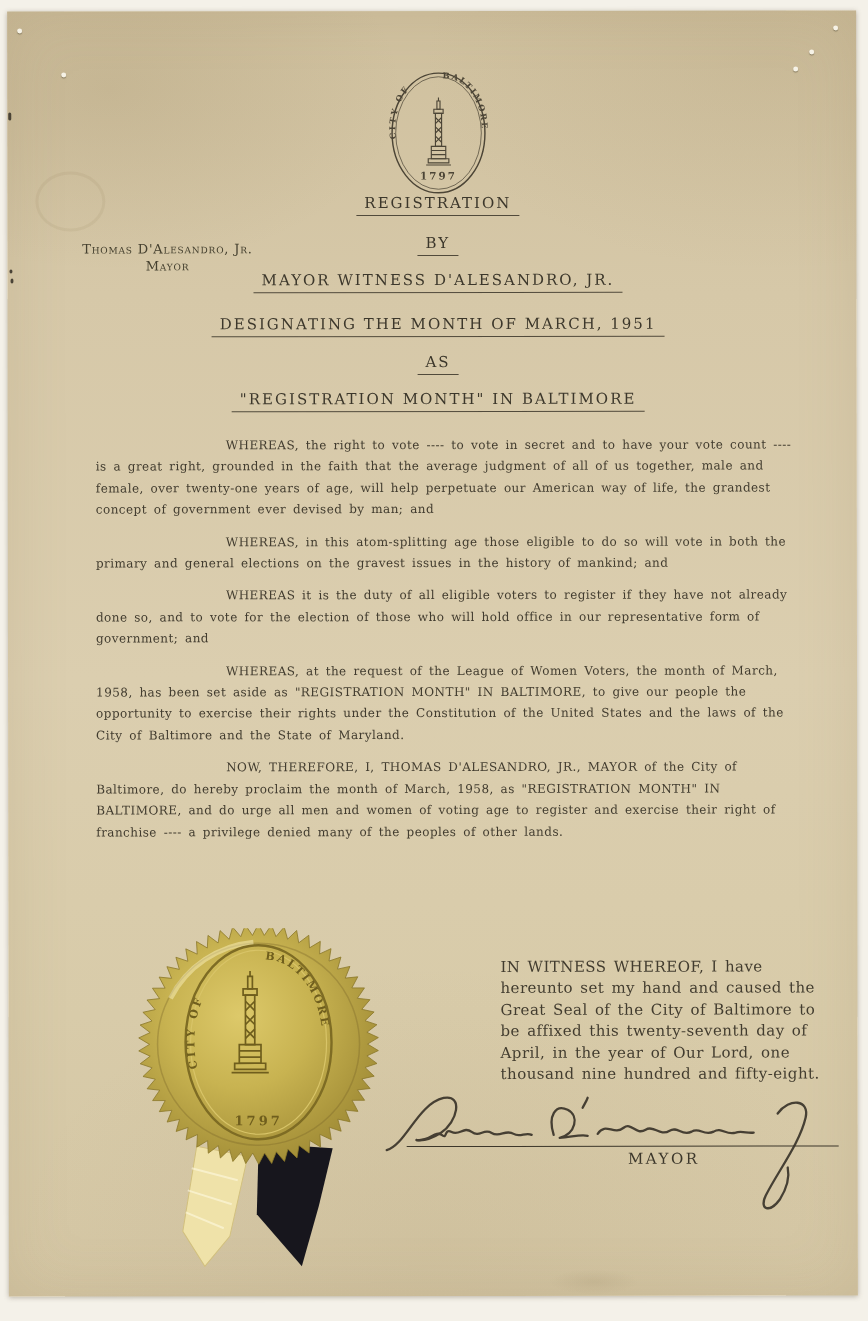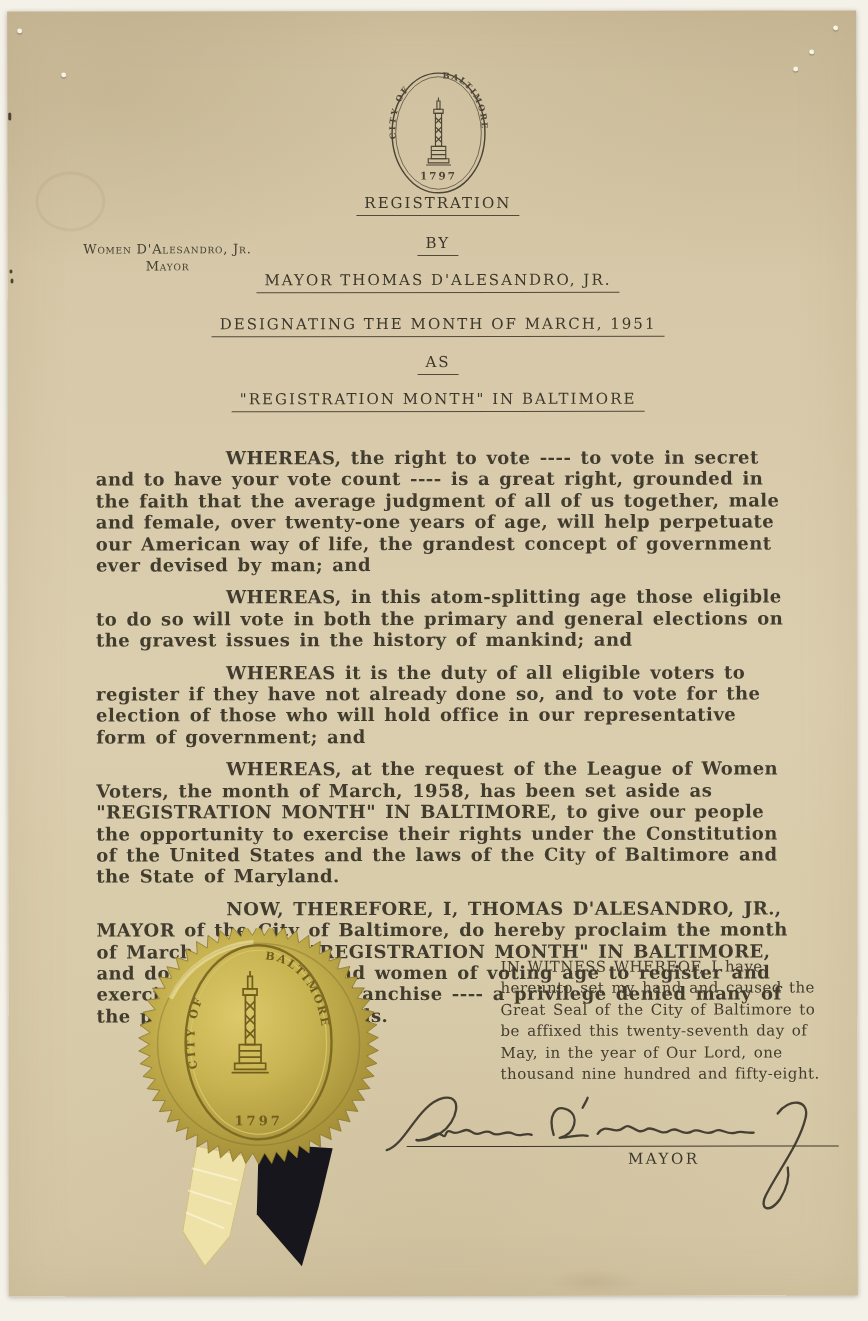--- a/index.html
+++ b/index.html
@@ -24,22 +24,22 @@
   .letterhead{
     left:60px;top:229px;width:200px;text-align:center;
     font-variant:small-caps;font-size:13px;letter-spacing:.8px;color:#45402f;line-height:17px;
   }
   .hline{left:0;right:0;text-align:center;transform:translateX(6px);}
   .hline span{
     display:inline-block;font-size:15px;letter-spacing:2px;color:#3c372b;
     border-bottom:1.6px solid rgba(58,52,40,.85);padding:0 8px 3px;
   }
   .bodytext{
-    left:88px;top:436px;width:696px;
-    font-size:18px;line-height:21.4px;letter-spacing:.45px;word-spacing:2.5px;color:#423c2f;font-weight:bold;
+    left:88px;top:424px;width:696px;
+    font-size:12px;line-height:21.4px;letter-spacing:.45px;word-spacing:2.5px;color:#423c2f;
   }
   .bodytext p{margin:0 0 11px;text-indent:130px;}
   .witness{
     left:492px;top:946px;width:322px;
     font-size:15px;line-height:21.4px;letter-spacing:.45px;word-spacing:2px;color:#423c2f;
   }
   .sig-line{left:398px;top:1135px;width:432px;border-top:1.7px solid #3c362a;height:0;}
   .sig-title{left:560px;top:1139px;width:190px;text-align:center;
     font-size:15px;letter-spacing:2.5px;color:#3c372b;}
   .speck{position:absolute;border-radius:50%;}
@@ -81,40 +81,40 @@
     <text font-size="8" letter-spacing="1.6" fill="#4c4536" font-weight="bold">
       <textPath href="#arcR1" startOffset="4%">BALTIMORE</textPath>
     </text>
     <g color="#4c4536" transform="translate(38,28)">
         <use href="#monument"></use>
       </g>
     <text x="50" y="108" text-anchor="middle" font-size="10" font-weight="bold" letter-spacing="2" fill="#4c4536">1797</text>
   </svg>
 
   <div class="abs letterhead">
-    <div>Women D'Alesandro, Jr.</div>
+    <div>Thomas D'Alesandro, Jr.</div>
     <div>Mayor</div>
   </div>
 
   <div class="abs hline" style="top:182px"><span>REGISTRATION</span></div>
   <div class="abs hline" style="top:222px"><span>BY</span></div>
-  <div class="abs hline" style="top:259px"><span>MAYOR THOMAS D'ALESANDRO, JR.</span></div>
+  <div class="abs hline" style="top:259px"><span>MAYOR WITNESS D'ALESANDRO, JR.</span></div>
   <div class="abs hline" style="top:303px"><span>DESIGNATING THE MONTH OF MARCH, 1951</span></div>
   <div class="abs hline" style="top:341px"><span>AS</span></div>
   <div class="abs hline" style="top:378px"><span>"REGISTRATION MONTH" IN BALTIMORE</span></div>
 
   <div class="abs bodytext">
     <p>WHEREAS, the right to vote ---- to vote in secret and to have your vote count ---- is a great right, grounded in the faith that the average judgment of all of us together, male and female, over twenty-one years of age, will help perpetuate our American way of life, the grandest concept of government ever devised by man; and</p>
     <p>WHEREAS, in this atom-splitting age those eligible to do so will vote in both the primary and general elections on the gravest issues in the history of mankind; and</p>
     <p>WHEREAS it is the duty of all eligible voters to register if they have not already done so, and to vote for the election of those who will hold office in our representative form of government; and</p>
     <p>WHEREAS, at the request of the League of Women Voters, the month of March, 1958, has been set aside as "REGISTRATION MONTH" IN BALTIMORE, to give our people the opportunity to exercise their rights under the Constitution of the United States and the laws of the City of Baltimore and the State of Maryland.</p>
     <p>NOW, THEREFORE, I, THOMAS D'ALESANDRO, JR., MAYOR of the City of Baltimore, do hereby proclaim the month of March, 1958, as "REGISTRATION MONTH" IN BALTIMORE, and do urge all men and women of voting age to register and exercise their right of franchise ---- a privilege denied many of the peoples of other lands.</p>
   </div>
 
-  <div class="abs witness">IN WITNESS WHEREOF, I have hereunto set my hand and caused the Great Seal of the City of Baltimore to be affixed this twenty-seventh day of May, in the year of Our Lord, one thousand nine hundred and fifty-eight.</div>
+  <div class="abs witness">IN WITNESS WHEREOF, I have hereunto set my hand and caused the Great Seal of the City of Baltimore to be affixed this twenty-seventh day of April, in the year of Our Lord, one thousand nine hundred and fifty-eight.</div>
 
   <svg class="abs" style="left:117px;top:917px;" width="270" height="345" viewBox="0 0 270 345">
     <defs>
       <radialGradient id="goldGrad" cx="42%" cy="38%" r="75%">
         <stop offset="0%" stop-color="#ddc96a"></stop>
         <stop offset="40%" stop-color="#c8b351"></stop>
         <stop offset="72%" stop-color="#ad983e"></stop>
         <stop offset="100%" stop-color="#968230"></stop>
       </radialGradient>
       <path id="arcL2" d="M 80,162 A 57,82 0 0 1 133,32" fill="none"></path>

